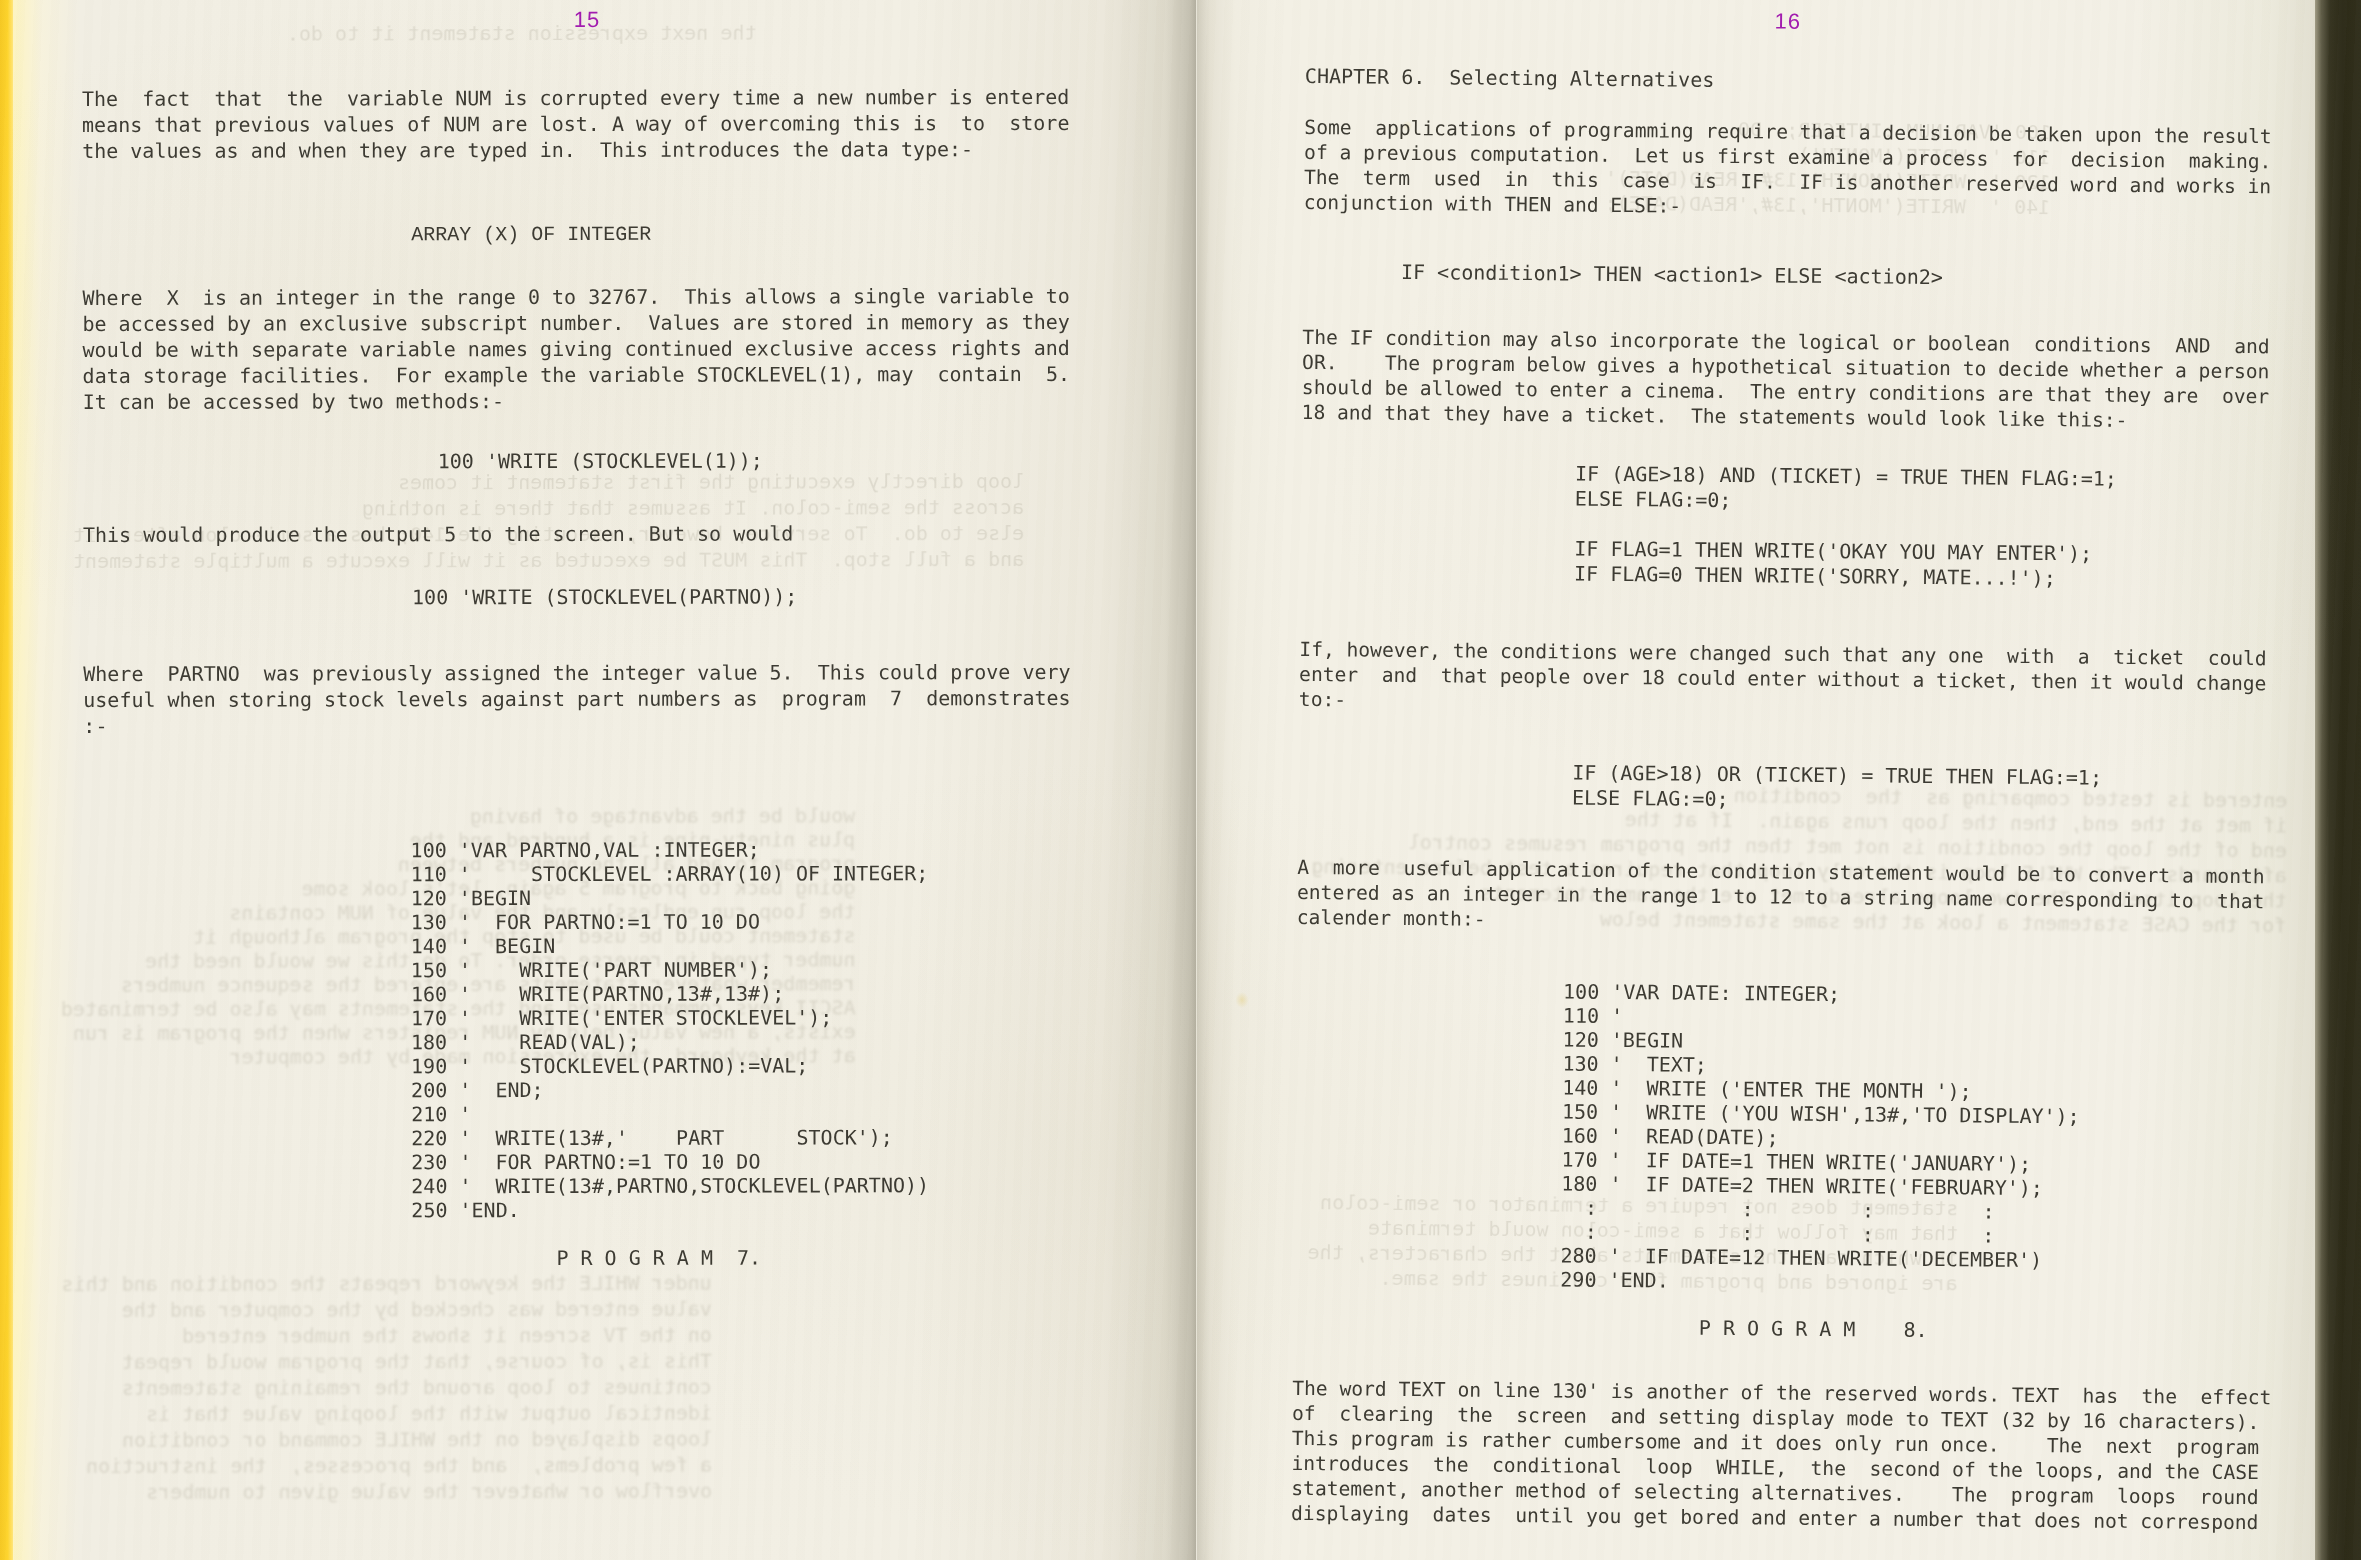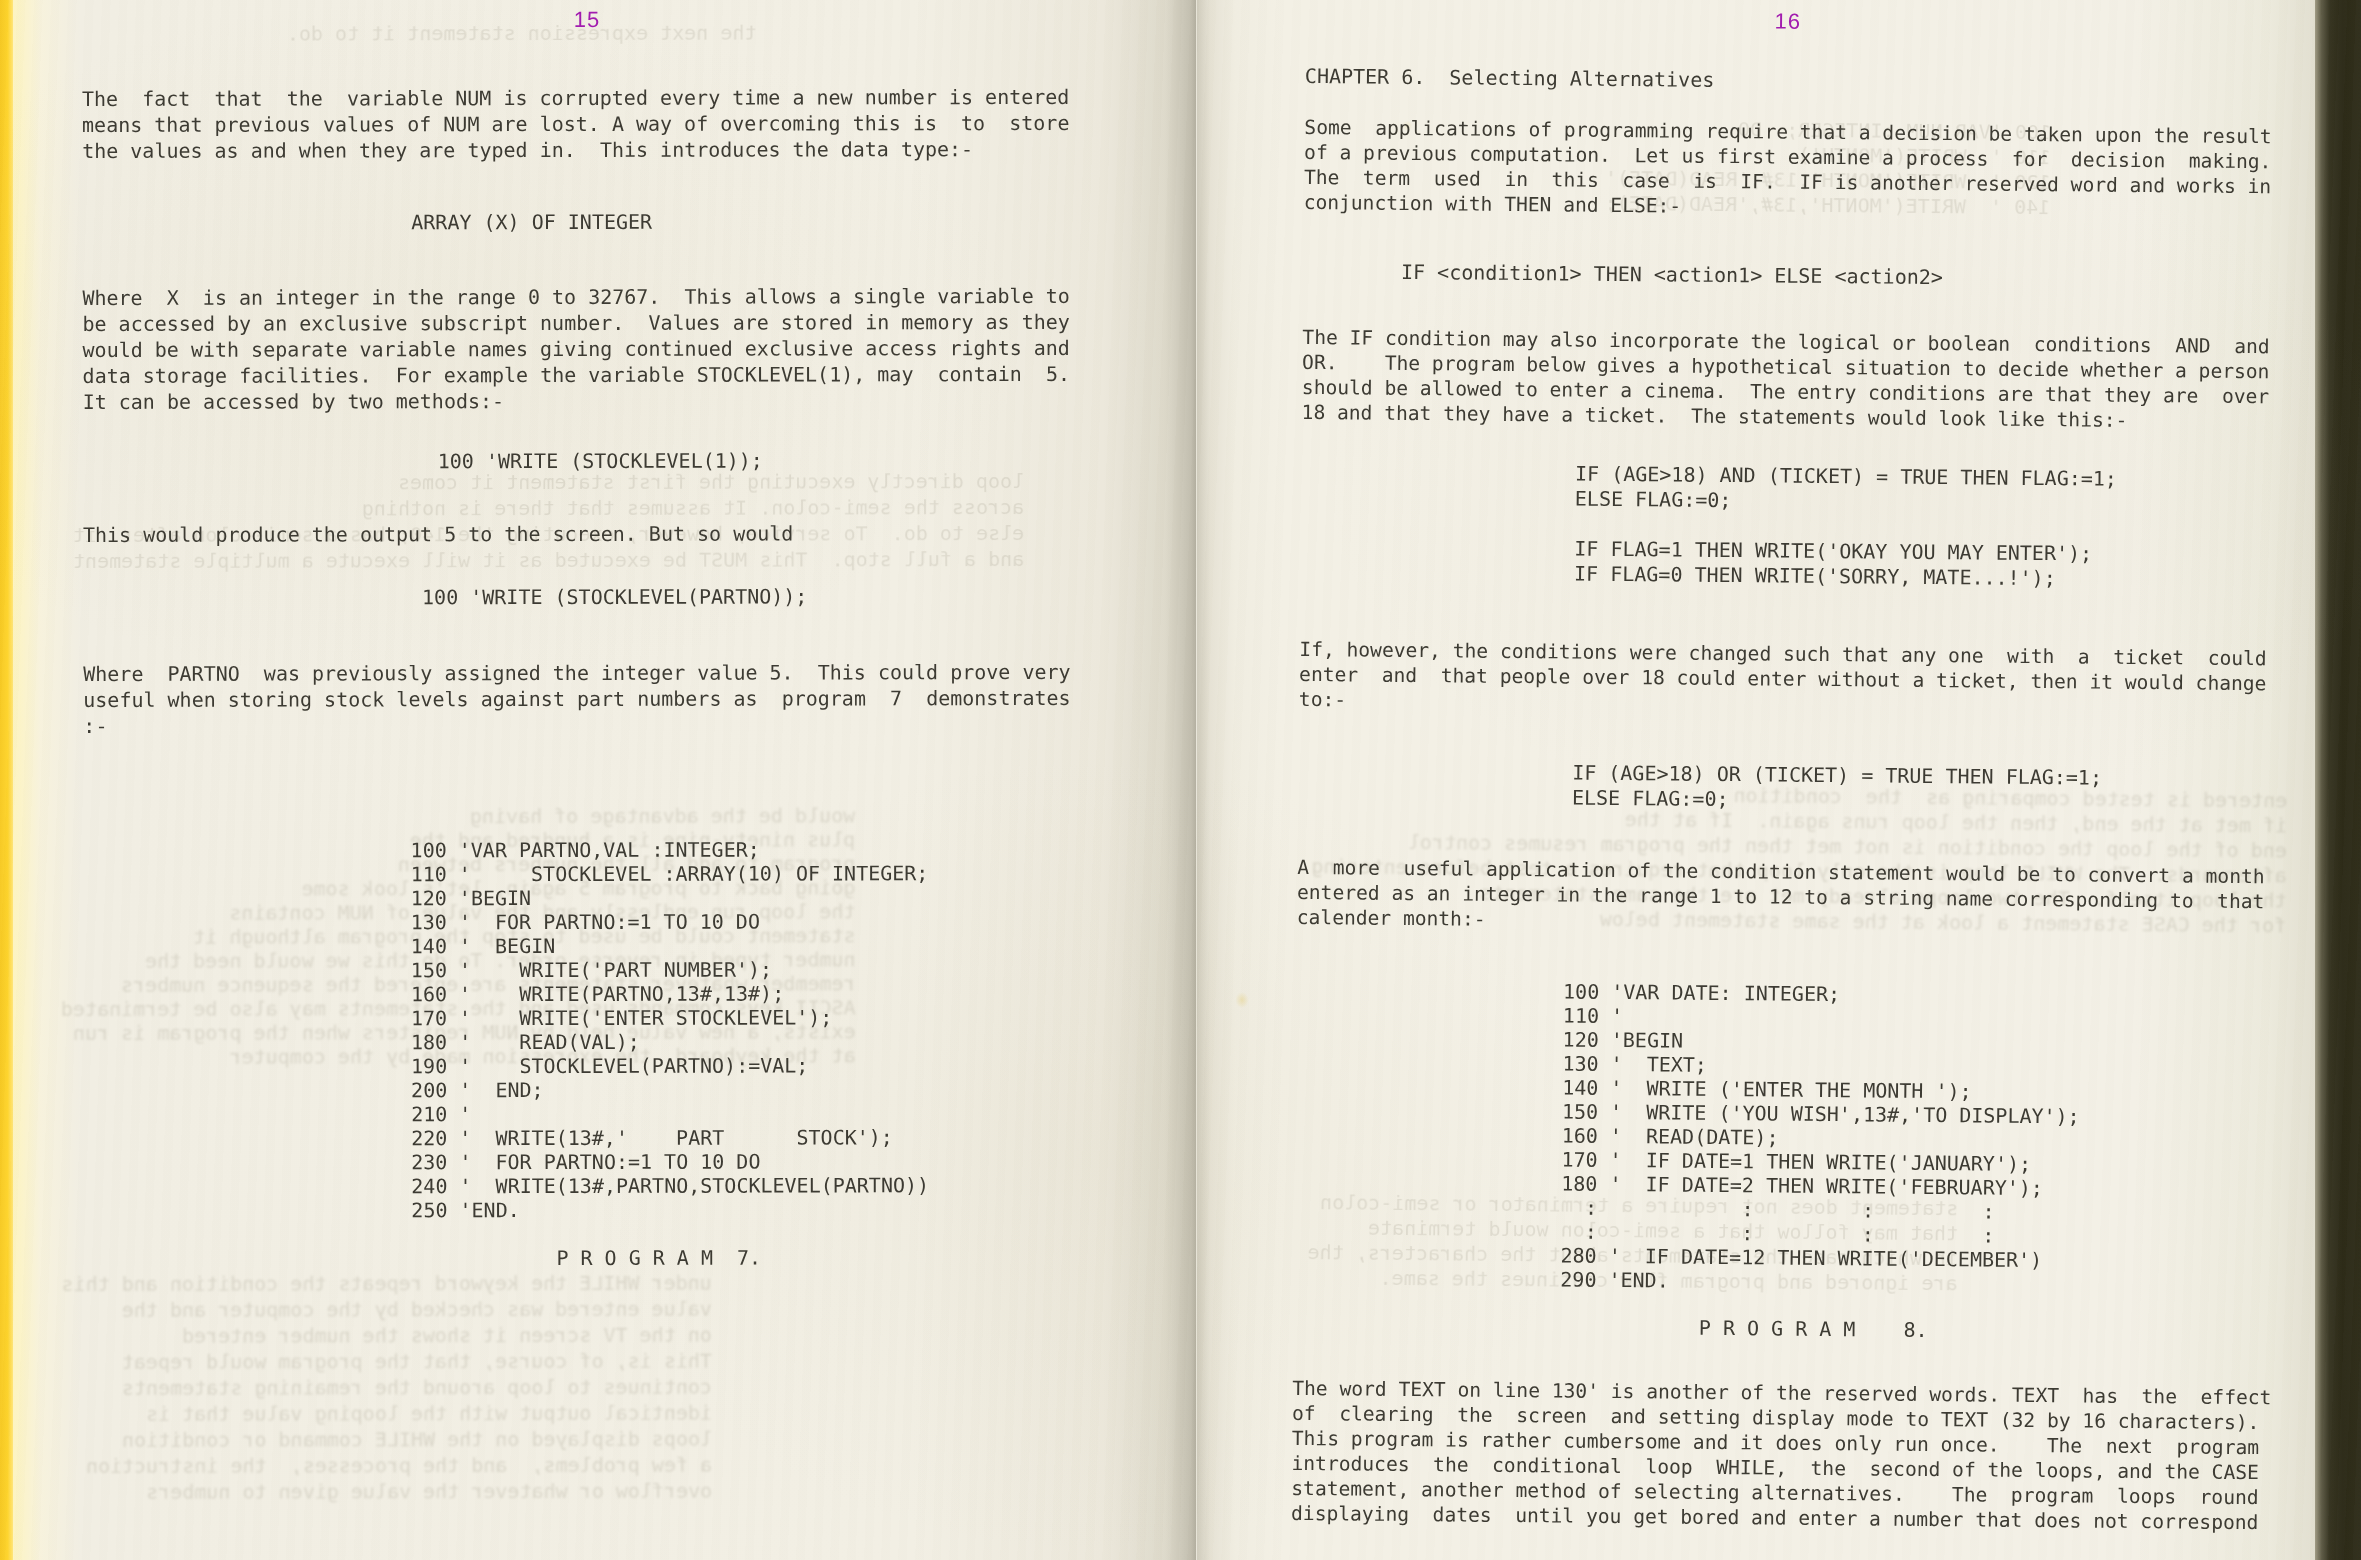--- a/index.html
+++ b/index.html
@@ -74,29 +74,29 @@
 continues to loop around the remaining statements
 identical output with the looping value that is
 loops displayed on the WHILE command or condition
 a few problems,  and the processes,  the instruction
 overflow or whatever the value given to numbers</div>
 
     <div class="txt pagenum" style="left:574px;top:7.6px;">15</div>
     <div class="txt" style="left:82px;top:86px;">The  fact  that  the  variable NUM is corrupted every time a new number is entered
 means that previous values of NUM are lost. A way of overcoming this is  to  store
 the values as and when they are typed in.  This introduces the data type:-</div>
-    <div class="txt" style="left:411px;top:210px;">ARRAY (X) OF INTEGER</div>
+    <div class="txt" style="left:411px;top:223px;font-family:Liberation Mono, monospace;">ARRAY (X) OF INTEGER</div>
     <div class="txt" style="left:82px;top:285px;">Where  X  is an integer in the range 0 to 32767.  This allows a single variable to
 be accessed by an exclusive subscript number.  Values are stored in memory as they
 would be with separate variable names giving continued exclusive access rights and
 data storage facilities.  For example the variable STOCKLEVEL(1), may  contain  5.
 It can be accessed by two methods:-</div>
     <div class="txt code" style="left:437px;top:449px;">100 'WRITE (STOCKLEVEL(1));</div>
     <div class="txt" style="left:82px;top:522px;">This would produce the output 5 to the screen. But so would</div>
-    <div class="txt code" style="left:421px;top:585px;">100 'WRITE (STOCKLEVEL(PARTNO));</div>
+    <div class="txt code" style="left:411px;top:585px;">100 'WRITE (STOCKLEVEL(PARTNO));</div>
     <div class="txt" style="left:82px;top:661px;">Where  PARTNO  was previously assigned the integer value 5.  This could prove very
 useful when storing stock levels against part numbers as  program  7  demonstrates
 :-</div>
     <div class="txt code lh25" style="left:409px;top:839px;">100 'VAR PARTNO,VAL :INTEGER;
 110 '     STOCKLEVEL :ARRAY(10) OF INTEGER;
 120 'BEGIN
 130 '  FOR PARTNO:=1 TO 10 DO
 140 '  BEGIN
 150 '    WRITE('PART NUMBER');
 160 '    WRITE(PARTNO,13#,13#);

